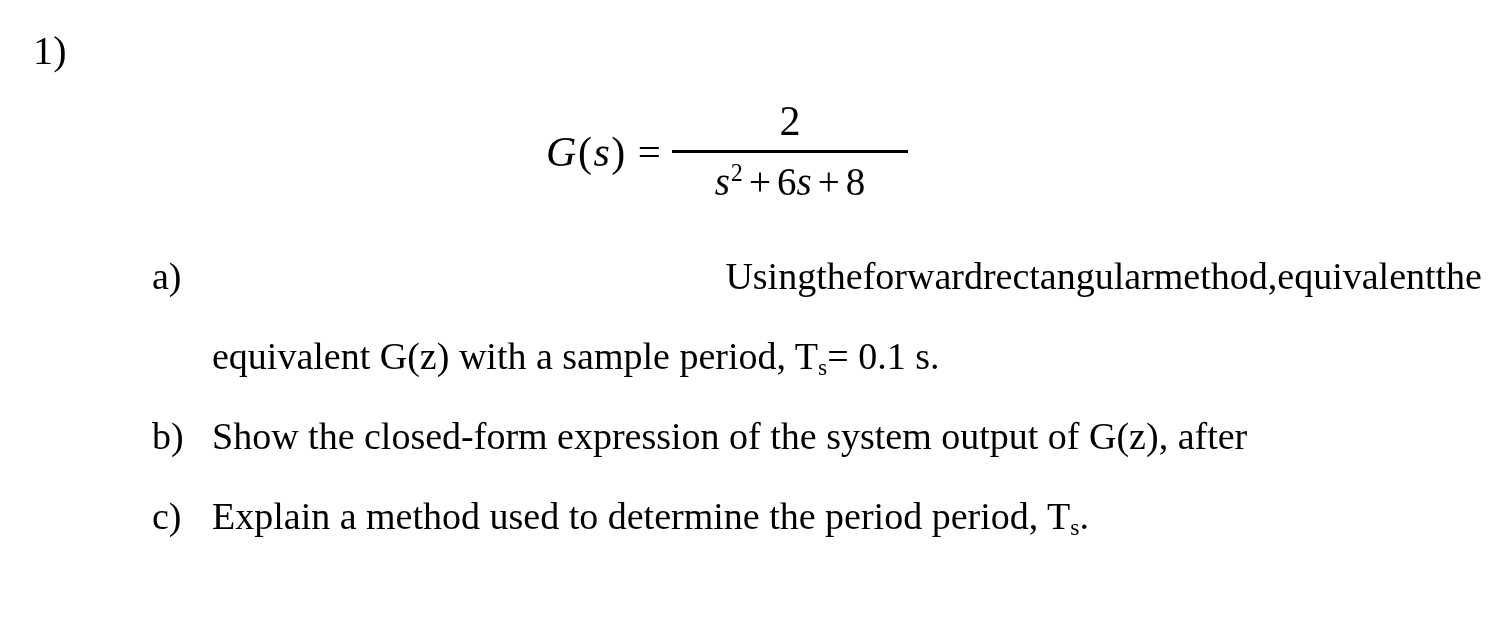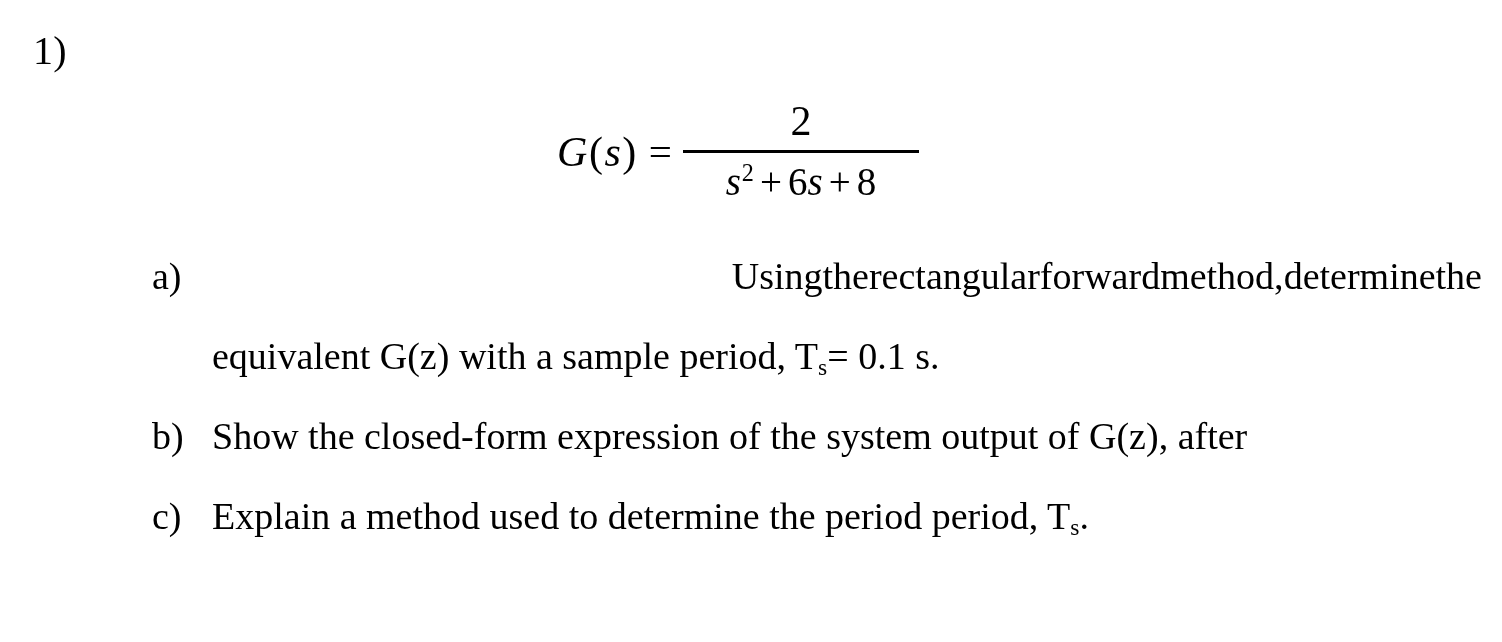--- a/index.html
+++ b/index.html
@@ -30,21 +30,21 @@
     top: 27px;
     font-size: 40px;
     line-height: 48px;
     letter-spacing: 0.2px;
     white-space: pre;
   }
 
   
   .equation-block {
     position: absolute;
-    left: 12px;
+    left: 1px;
     top: 96px;
     width: 1392px;
     text-align: center;
   }
   .equation {
     display: inline-flex;
     align-items: center;
     justify-content: center;
     font-family: "Liberation Serif", "DejaVu Serif", serif;
     font-size: 42px;
@@ -177,24 +177,24 @@
   </div>
 
   <div class="list">
 
     <div class="list-item">
       <span class="marker">a)</span>
       <div class="item-body">
         <div class="line justify">
           <span>Using</span>
           <span>the</span>
+          <span>forward</span>
           <span>rectangular</span>
-          <span>forward</span>
           <span>method,</span>
-          <span>determine</span>
+          <span>equivalent</span>
           <span>the</span>
         </div>
         <div class="line"><span>equivalent G(z) with a sample period, T</span><sub>s</sub><span>= 0.1 s.</span></div>
       </div>
     </div>
 
     <div class="list-item">
       <span class="marker">b)</span>
       <div class="item-body">
         <div class="line"><span>Show the closed-form expression of the system output of G(z), after</span></div>

